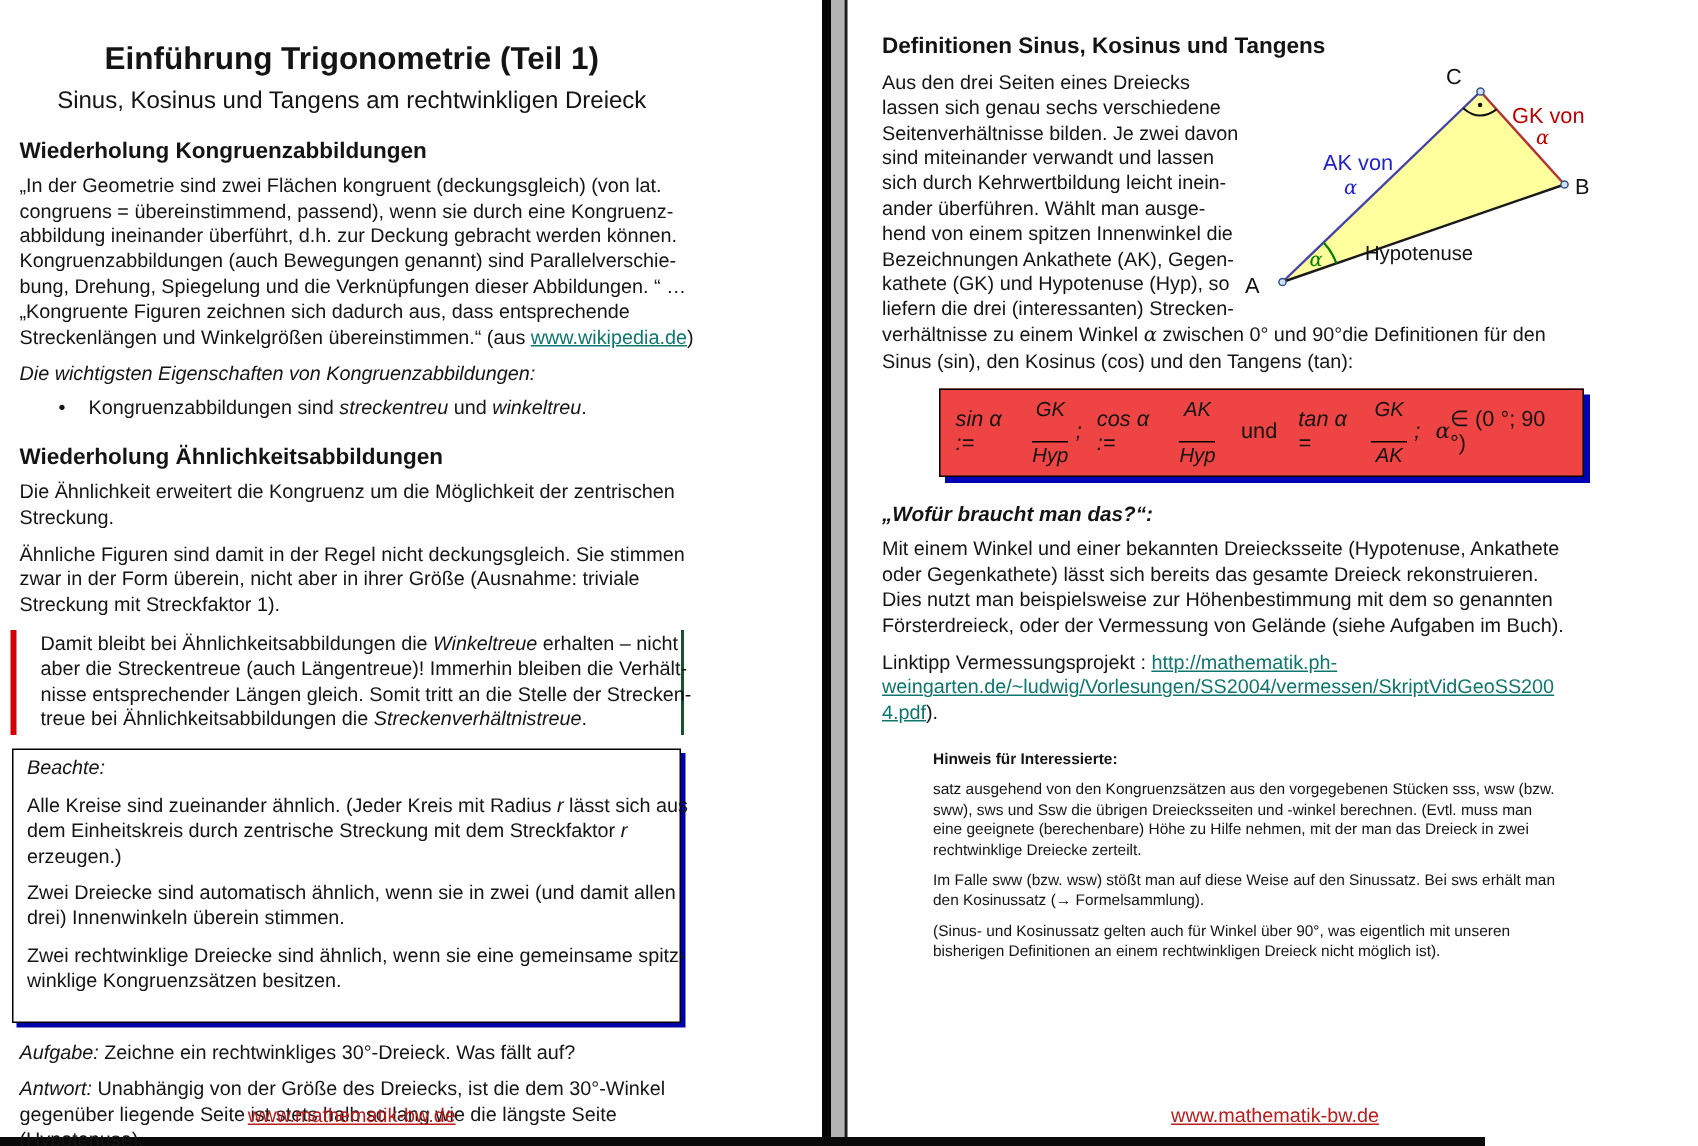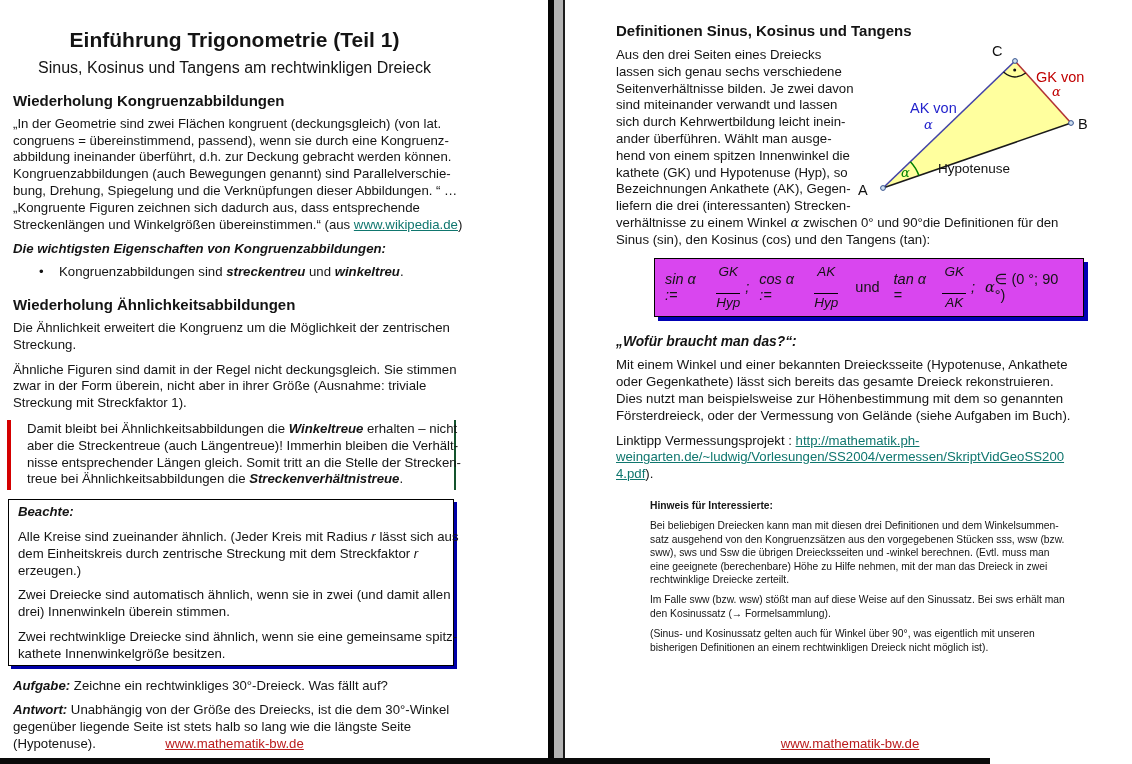--- a/index.html
+++ b/index.html
@@ -4,57 +4,57 @@
 <style>
   html,body{margin:0;padding:0;}
   body{
     width:1132px;height:764px;position:relative;overflow:hidden;
     background:#ffffff;color:#141414;
     font-family:"Liberation Sans","DejaVu Sans",sans-serif;
     font-size:13.2px;line-height:16.8px;
   }
   .page{position:absolute;top:0;}
   #left-page{left:13px;width:443px;}
-  #right-page{left:616px;width:468px;}
+  #right-page{left:588px;width:468px;}
   .ln{white-space:nowrap;}
   .doc-title{font-size:21px;line-height:24px;font-weight:bold;text-align:center;margin:28px 0 8px 0;}
   .doc-subtitle{font-size:16px;text-align:center;margin:0 0 2px 0;}
   .h2{font-size:15px;line-height:17px;font-weight:bold;margin:15px 0 7px 0;}
   .para{margin:0 0 8px 0;}
-  .bi{font-weight:bold;font-style:italic;}
+  .bi{font-weight:normal;font-style:italic;}
   .it{font-style:italic;}
   a.link{color:#0f766e;text-decoration:underline;cursor:pointer;margin-top:17px;}
   .bullet-row{display:flex;margin:6px 0 4px 0;}
   .bullet-marker{width:20px;margin-left:26px;flex:none;}
   .red-box{
     border-left:4px solid #d40000;border-right:2px solid #14532d;
     margin:8px 0 9px -6px;padding:1px 4px 2px 16px;
   }
   .blue-box{
     border:1.5px solid #000;box-shadow:3px 3px 0 #0000a8;
-    margin:4px 2px 12px -5px;padding:4px 9px 2px 9px;
+    margin:4px 2px 12px -5px;padding:4px 9px 18px 9px;
   }
   .blue-box .para:last-child{margin-bottom:0;}
   .footer{position:absolute;bottom:11px;text-align:center;font-size:13.2px;}
   #left-footer{left:13px;width:443px;}
   #right-footer{left:616px;width:468px;}
   a.footer-link{color:#b91c1c;cursor:pointer;}
   
   .div-black{position:absolute;left:548px;top:0;width:6px;height:764px;background:#050505;}
   .div-gray{position:absolute;left:554px;top:0;width:9px;height:764px;background:#b3b3b3;}
   .div-thin{position:absolute;left:563px;top:0;width:2px;height:764px;background:#1c1c1c;}
   .bottom-edge{position:absolute;left:0;top:758px;width:990px;height:6px;background:#0a0a0a;}
   
   .intro-block{position:relative;margin:8px 0 0 0;}
   .figure{position:absolute;left:230px;top:-8px;width:256px;height:164px;}
   .formula-box{
     display:inline-flex;align-items:center;
     border:1px solid #000;box-shadow:4px 4px 0 #0000b4;
     margin:9px 0 9px 38px;padding:5px 12px 5px 10px;
-    font-style:italic;font-size:14.5px;line-height:16px;background:#d946ef;
+    font-style:italic;font-size:14.5px;line-height:16px;background:#ef4444;
   }
   .formula-box .tok{margin-right:2px;}
   .frac{display:inline-flex;flex-direction:column;text-align:center;margin:0 3px;font-size:13.5px;}
   .frac .num{border-bottom:1.3px solid #000;padding:0 2px 13px 2px;}
   .frac .den{padding-top:1px;}
   .up{font-style:normal;}
   .sep{margin:0 10px 0 2px;}
   .conj{font-style:normal;margin:0 14px;}
   .greek{font-family:"DejaVu Serif",serif;font-style:italic;}
   .wofuer{font-size:13.8px;font-weight:bold;font-style:italic;margin:8px 0 7px 0;}
@@ -121,21 +121,21 @@
       <div class="ln"><span>Alle Kreise sind zueinander ähnlich. (Jeder Kreis mit Radius </span><span class="it">r</span><span> lässt sich aus</span></div>
       <div class="ln"><span>dem Einheitskreis durch zentrische Streckung mit dem Streckfaktor </span><span class="it">r</span></div>
       <div class="ln">erzeugen.)</div>
     </div>
     <div class="para">
         <div class="ln">Zwei Dreiecke sind automatisch ähnlich, wenn sie in zwei (und damit allen</div>
         <div class="ln">drei) Innenwinkeln überein stimmen.</div>
       </div>
     <div class="para">
         <div class="ln">Zwei rechtwinklige Dreiecke sind ähnlich, wenn sie eine gemeinsame spitz-</div>
-        <div class="ln">kathete Innenwinkelgröße besitzen.</div>
+        <div class="ln">winklige Kongruenzsätzen besitzen.</div>
       </div>
   </div>
 
   <div class="para ln"><span class="bi">Aufgabe:</span><span> Zeichne ein rechtwinkliges 30°-Dreieck. Was fällt auf?</span></div>
 
   <div class="para">
     <div class="ln"><span class="bi">Antwort:</span><span> Unabhängig von der Größe des Dreiecks, ist die dem 30°-Winkel</span></div>
     <div class="ln">gegenüber liegende Seite ist stets halb so lang wie die längste Seite</div>
     <div class="ln">(Hypotenuse).</div>
   </div>
@@ -151,22 +151,22 @@
 
   <div class="intro-block">
     <div>
         <div class="ln">Aus den drei Seiten eines Dreiecks</div>
         <div class="ln">lassen sich genau sechs verschiedene</div>
         <div class="ln">Seitenverhältnisse bilden. Je zwei davon</div>
         <div class="ln">sind miteinander verwandt und lassen</div>
         <div class="ln">sich durch Kehrwertbildung leicht inein-</div>
         <div class="ln">ander überführen. Wählt man ausge-</div>
         <div class="ln">hend von einem spitzen Innenwinkel die</div>
+        <div class="ln">Bezeichnungen Ankathete (AK), Gegen-</div>
         <div class="ln">kathete (GK) und Hypotenuse (Hyp), so</div>
-        <div class="ln">Bezeichnungen Ankathete (AK), Gegen-</div>
         <div class="ln">liefern die drei (interessanten) Strecken-</div>
       </div>
     <div class="ln"><span>verhältnisse zu einem Winkel </span><span class="greek">α</span><span> zwischen 0° und 90°die Definitionen für den</span></div>
     <div class="ln">Sinus (sin), den Kosinus (cos) und den Tangens (tan):</div>
 
     <div class="figure">
       <svg width="256" height="164" viewBox="0 0 256 164">
         <polygon points="37,149 169,22 225,84" fill="#ffff9e" stroke="none"></polygon>
         <line x1="37" y1="149" x2="169" y2="22" stroke="#4343a8" stroke-width="1.6"></line>
         <line x1="169" y1="22" x2="225" y2="84" stroke="#b23333" stroke-width="1.6"></line>
@@ -224,21 +224,20 @@
 
   <div class="para">
     <div class="ln"><span>Linktipp Vermessungsprojekt : </span><a class="link" href="#">http://mathematik.ph-</a></div>
     <div class="ln"><a class="link" href="#">weingarten.de/~ludwig/Vorlesungen/SS2004/vermessen/SkriptVidGeoSS200</a></div>
     <div class="ln"><a class="link" href="#">4.pdf</a><span>).</span></div>
   </div>
 
   <div class="hinweis">
     <div class="hh">Hinweis für Interessierte:</div>
     <div class="para">
-        <div class="ln">Bei beliebigen Dreiecken kann man mit diesen drei Definitionen und dem Winkelsummen-</div>
         <div class="ln">satz ausgehend von den Kongruenzsätzen aus den vorgegebenen Stücken sss, wsw (bzw.</div>
         <div class="ln">sww), sws und Ssw die übrigen Dreiecksseiten und -winkel berechnen. (Evtl. muss man</div>
         <div class="ln">eine geeignete (berechenbare) Höhe zu Hilfe nehmen, mit der man das Dreieck in zwei</div>
         <div class="ln">rechtwinklige Dreiecke zerteilt.</div>
       </div>
     <div class="para">
         <div class="ln">Im Falle sww (bzw. wsw) stößt man auf diese Weise auf den Sinussatz. Bei sws erhält man</div>
         <div class="ln">den Kosinussatz (→ Formelsammlung).</div>
       </div>
     <div class="para">

